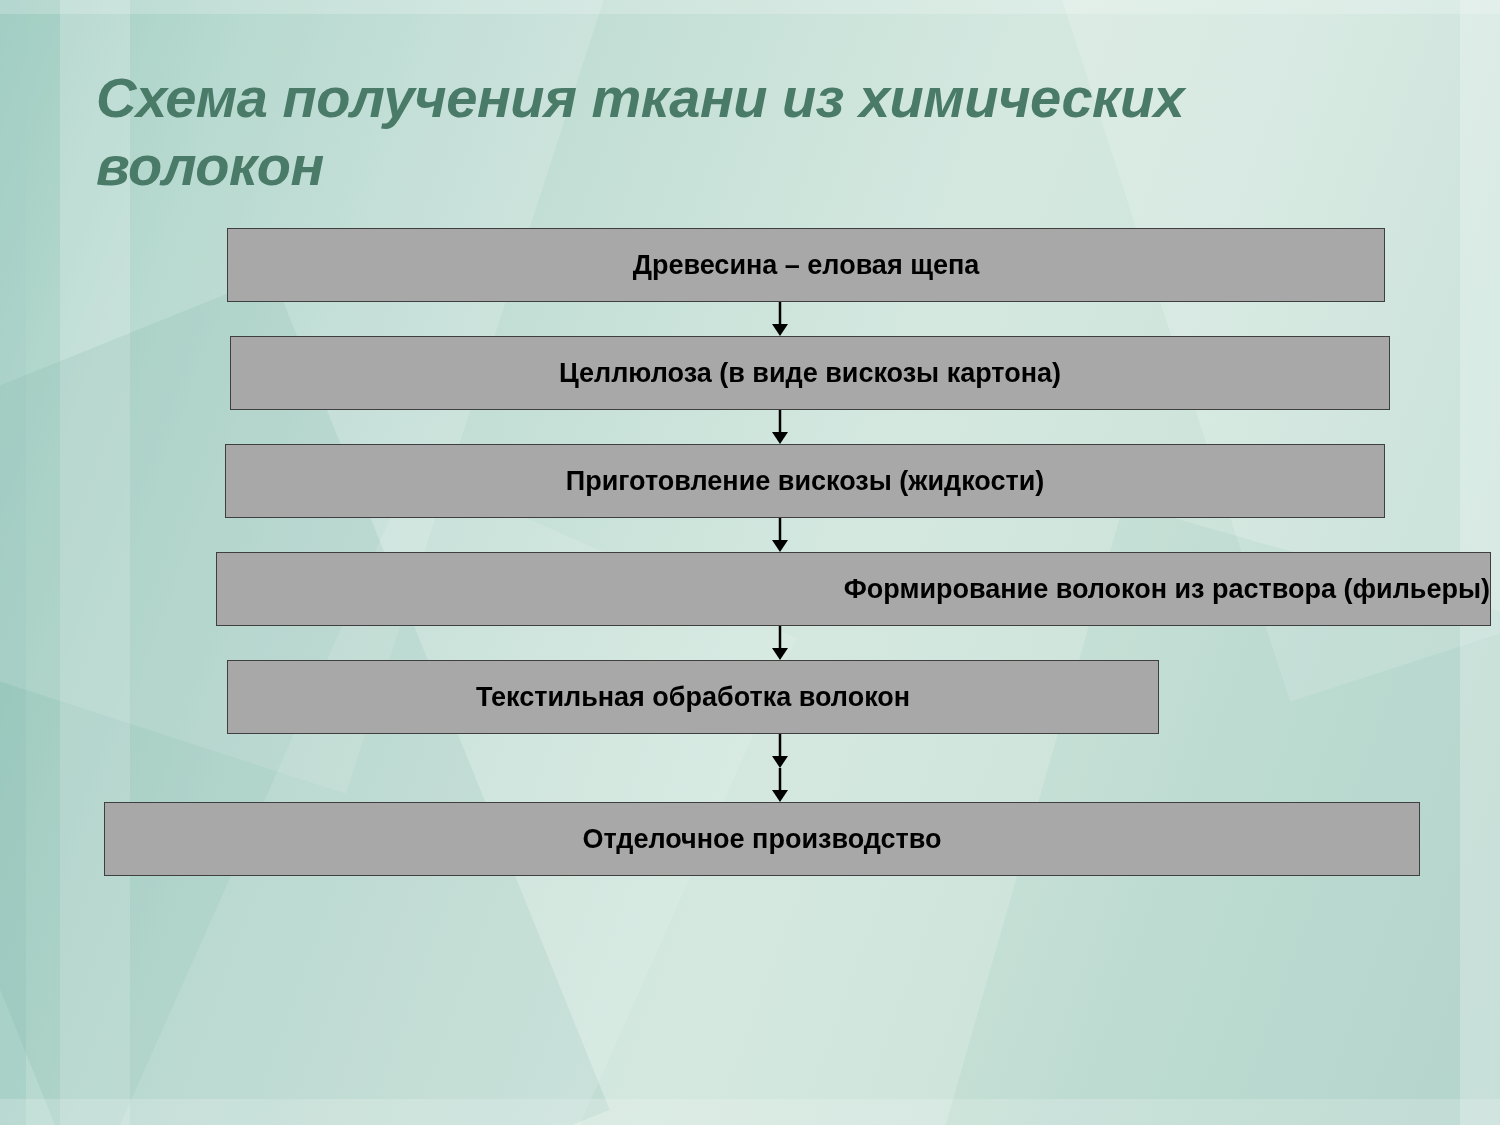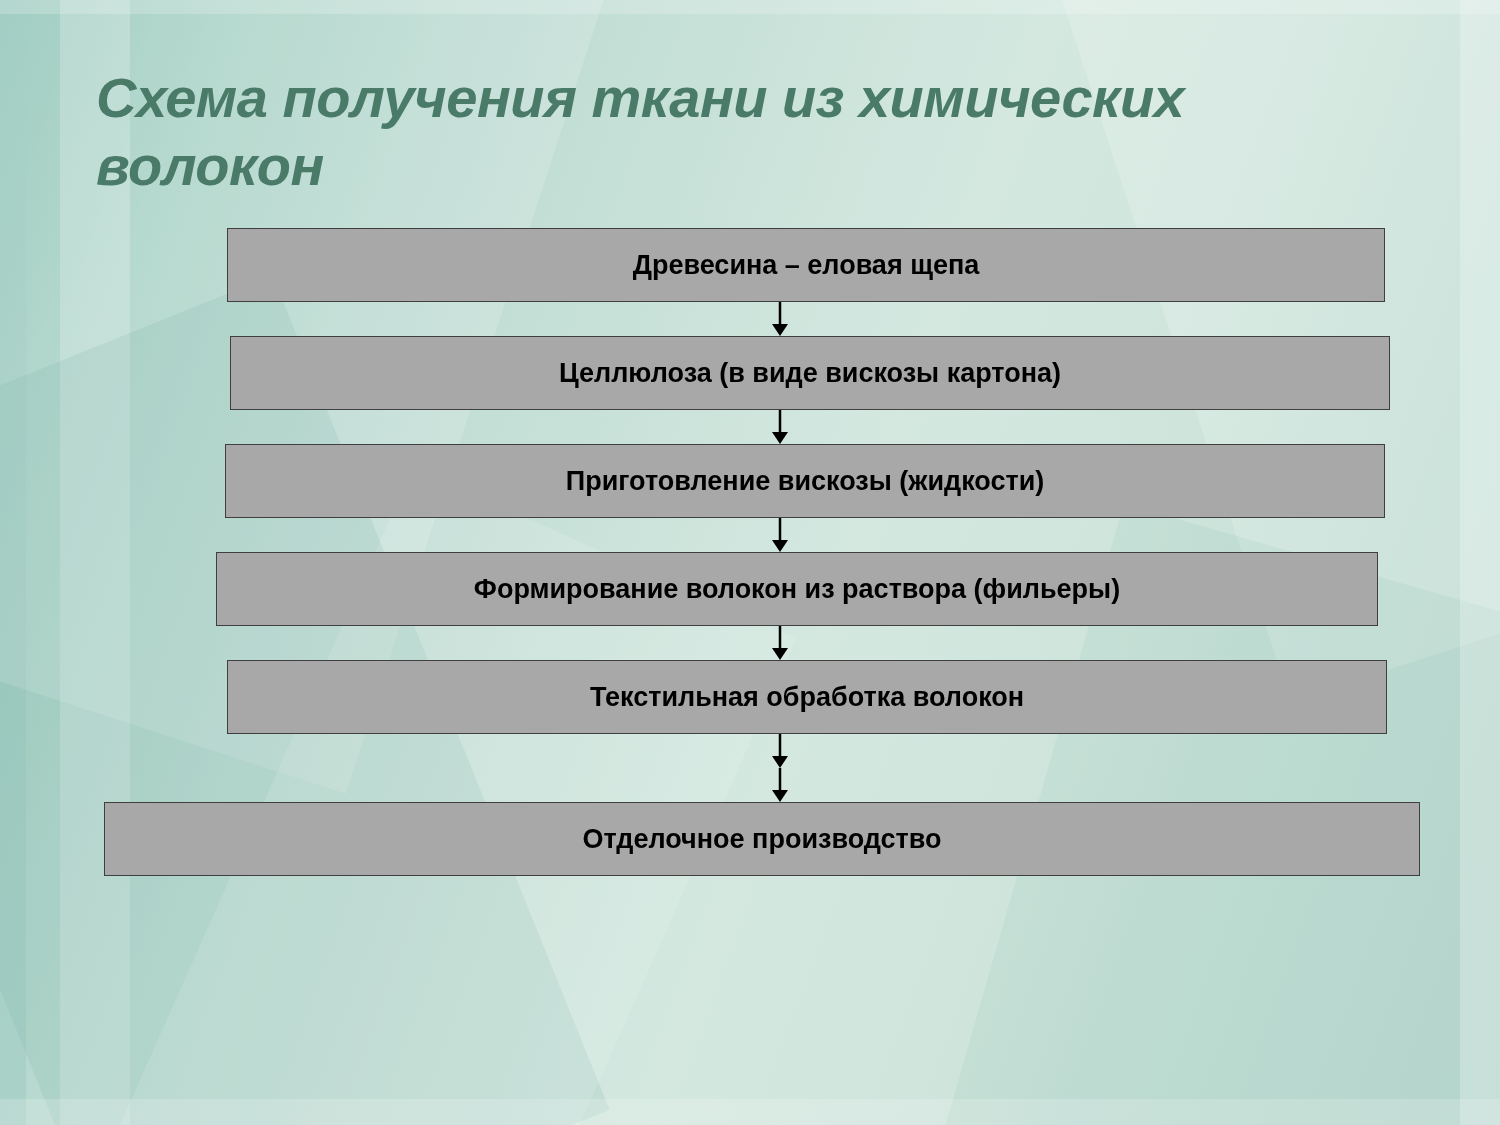--- a/index.html
+++ b/index.html
@@ -183,32 +183,32 @@
             <span>Приготовление вискозы (жидкости)</span>
           </div>
         </div>
         <div style="position: relative; height: 34px;">
           <svg class="arrow" width="24" height="34" viewBox="0 0 24 34" style="margin-left: 0px; position: absolute; left: 768px;">
             <line x1="12" y1="0" x2="12" y2="25" stroke="#000" stroke-width="2.5"></line>
             <polygon points="12,34 4,22 20,22" fill="#000"></polygon>
           </svg>
         </div>
         <div class="step-wrap">
-          <div class="box" style="margin-left: 196px; width: 1162px; background: rgb(168, 168, 168); border-color: rgb(63, 63, 63);">
+          <div class="box" style="margin-left: 196px; width: 1275px; background: rgb(168, 168, 168); border-color: rgb(63, 63, 63); justify-content: flex-end;">
             <span>Формирование волокон из раствора (фильеры)</span>
           </div>
         </div>
         <div style="position: relative; height: 34px;">
           <svg class="arrow" width="24" height="34" viewBox="0 0 24 34" style="margin-left: 0px; position: absolute; left: 768px;">
             <line x1="12" y1="0" x2="12" y2="25" stroke="#000" stroke-width="2.5"></line>
             <polygon points="12,34 4,22 20,22" fill="#000"></polygon>
           </svg>
         </div>
         <div class="step-wrap">
-          <div class="box" style="margin-left: 207px; width: 1160px; background: rgb(168, 168, 168); border-color: rgb(63, 63, 63);">
+          <div class="box" style="margin-left: 207px; width: 932px; background: rgb(168, 168, 168); border-color: rgb(63, 63, 63);">
             <span>Текстильная обработка волокон</span>
           </div>
         </div>
         <div style="position: relative; height: 34px;">
           <svg class="arrow" width="24" height="34" viewBox="0 0 24 34" style="margin-left: 0px; position: absolute; left: 768px;">
             <line x1="12" y1="0" x2="12" y2="25" stroke="#000" stroke-width="2.5"></line>
             <polygon points="12,34 4,22 20,22" fill="#000"></polygon>
           </svg>
         </div>
         <div style="position: relative; height: 34px;">

